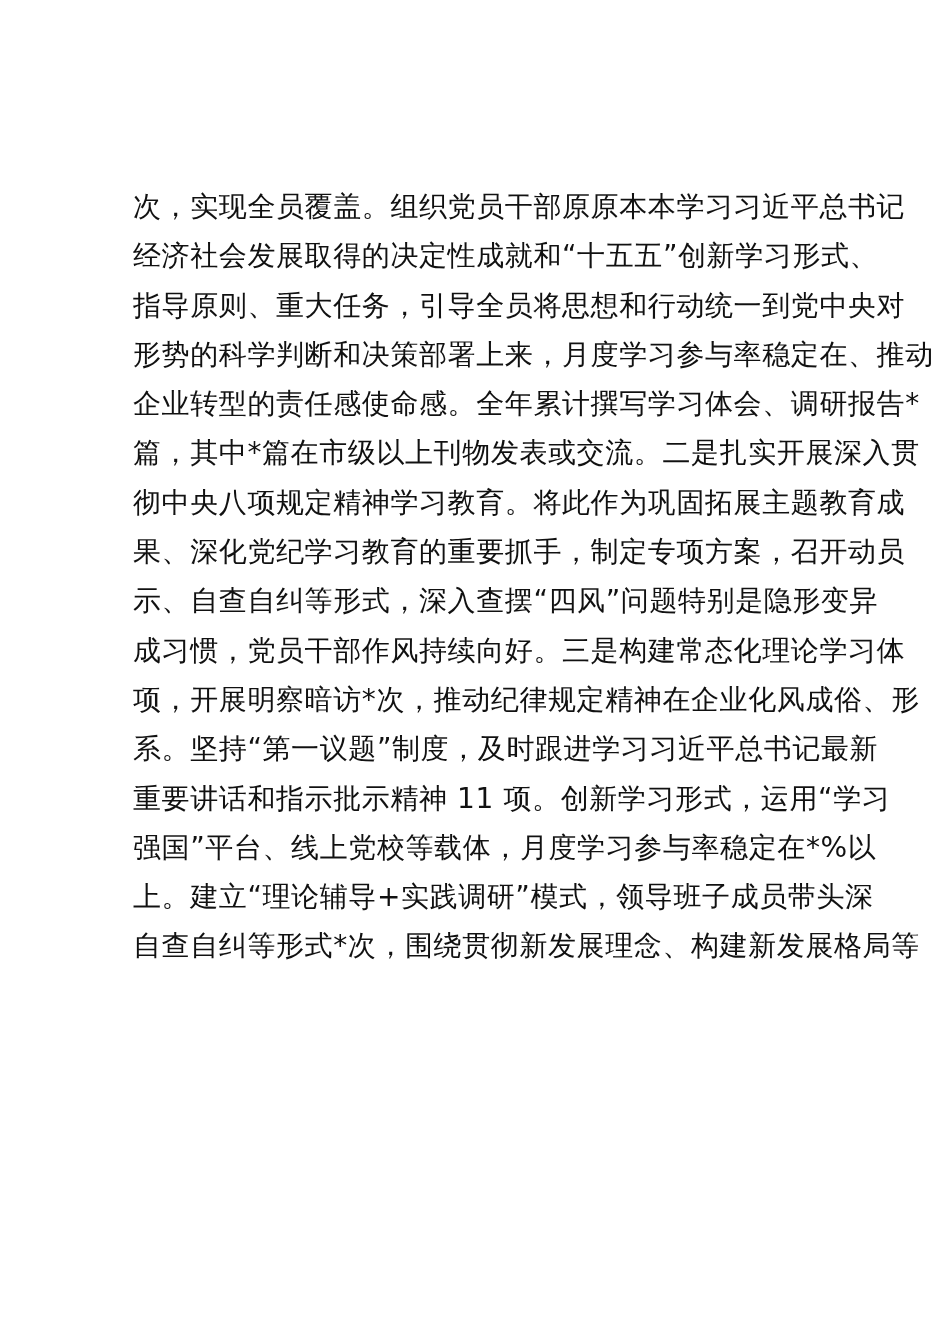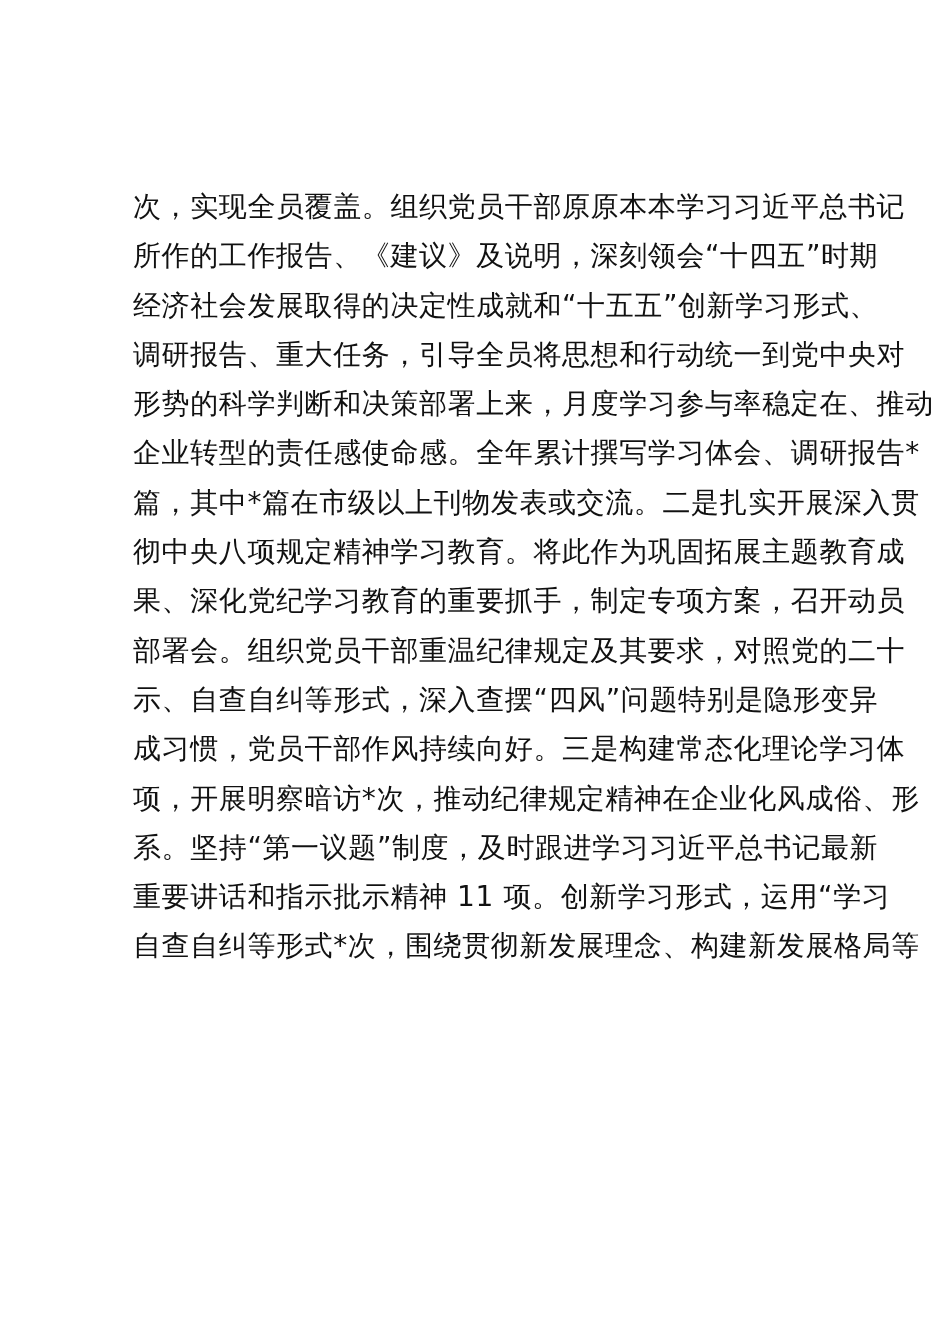--- a/index.html
+++ b/index.html
@@ -39,29 +39,29 @@
       white-space: nowrap;
       letter-spacing: 0.6px;
     }
   </style>
 </head>
 <body>
 
 <div class="page">
   <div class="body-text">
     <span class="line">次，实现全员覆盖。组织党员干部原原本本学习习近平总书记</span>
-    <span class="line">所作的工作报告、《建议》及说明，深刻领会“十四五”时期</span>
     <span class="line">经济社会发展取得的决定性成就和“十五五”创新学习形式、</span>
-    <span class="line">调研报告、重大任务，引导全员将思想和行动统一到党中央对</span>
+    <span class="line">指导原则、重大任务，引导全员将思想和行动统一到党中央对</span>
     <span class="line">形势的科学判断和决策部署上来，月度学习参与率稳定在、推动</span>
     <span class="line">企业转型的责任感使命感。全年累计撰写学习体会、调研报告*</span>
     <span class="line">篇，其中*篇在市级以上刊物发表或交流。二是扎实开展深入贯</span>
     <span class="line">彻中央八项规定精神学习教育。将此作为巩固拓展主题教育成</span>
     <span class="line">果、深化党纪学习教育的重要抓手，制定专项方案，召开动员</span>
-    <span class="line">部署会。组织党员干部重温纪律规定及其要求，对照党的二十</span>
     <span class="line">示、自查自纠等形式，深入查摆“四风”问题特别是隐形变异</span>
     <span class="line">成习惯，党员干部作风持续向好。三是构建常态化理论学习体</span>
     <span class="line">项，开展明察暗访*次，推动纪律规定精神在企业化风成俗、形</span>
     <span class="line">系。坚持“第一议题”制度，及时跟进学习习近平总书记最新</span>
     <span class="line">重要讲话和指示批示精神 11 项。创新学习形式，运用“学习</span>
+    <span class="line">强国”平台、线上党校等载体，月度学习参与率稳定在*%以</span>
+    <span class="line">上。建立“理论辅导+实践调研”模式，领导班子成员带头深</span>
     <span class="line">自查自纠等形式*次，围绕贯彻新发展理念、构建新发展格局等</span>
   </div>
 </div>
 
 </body></html>

